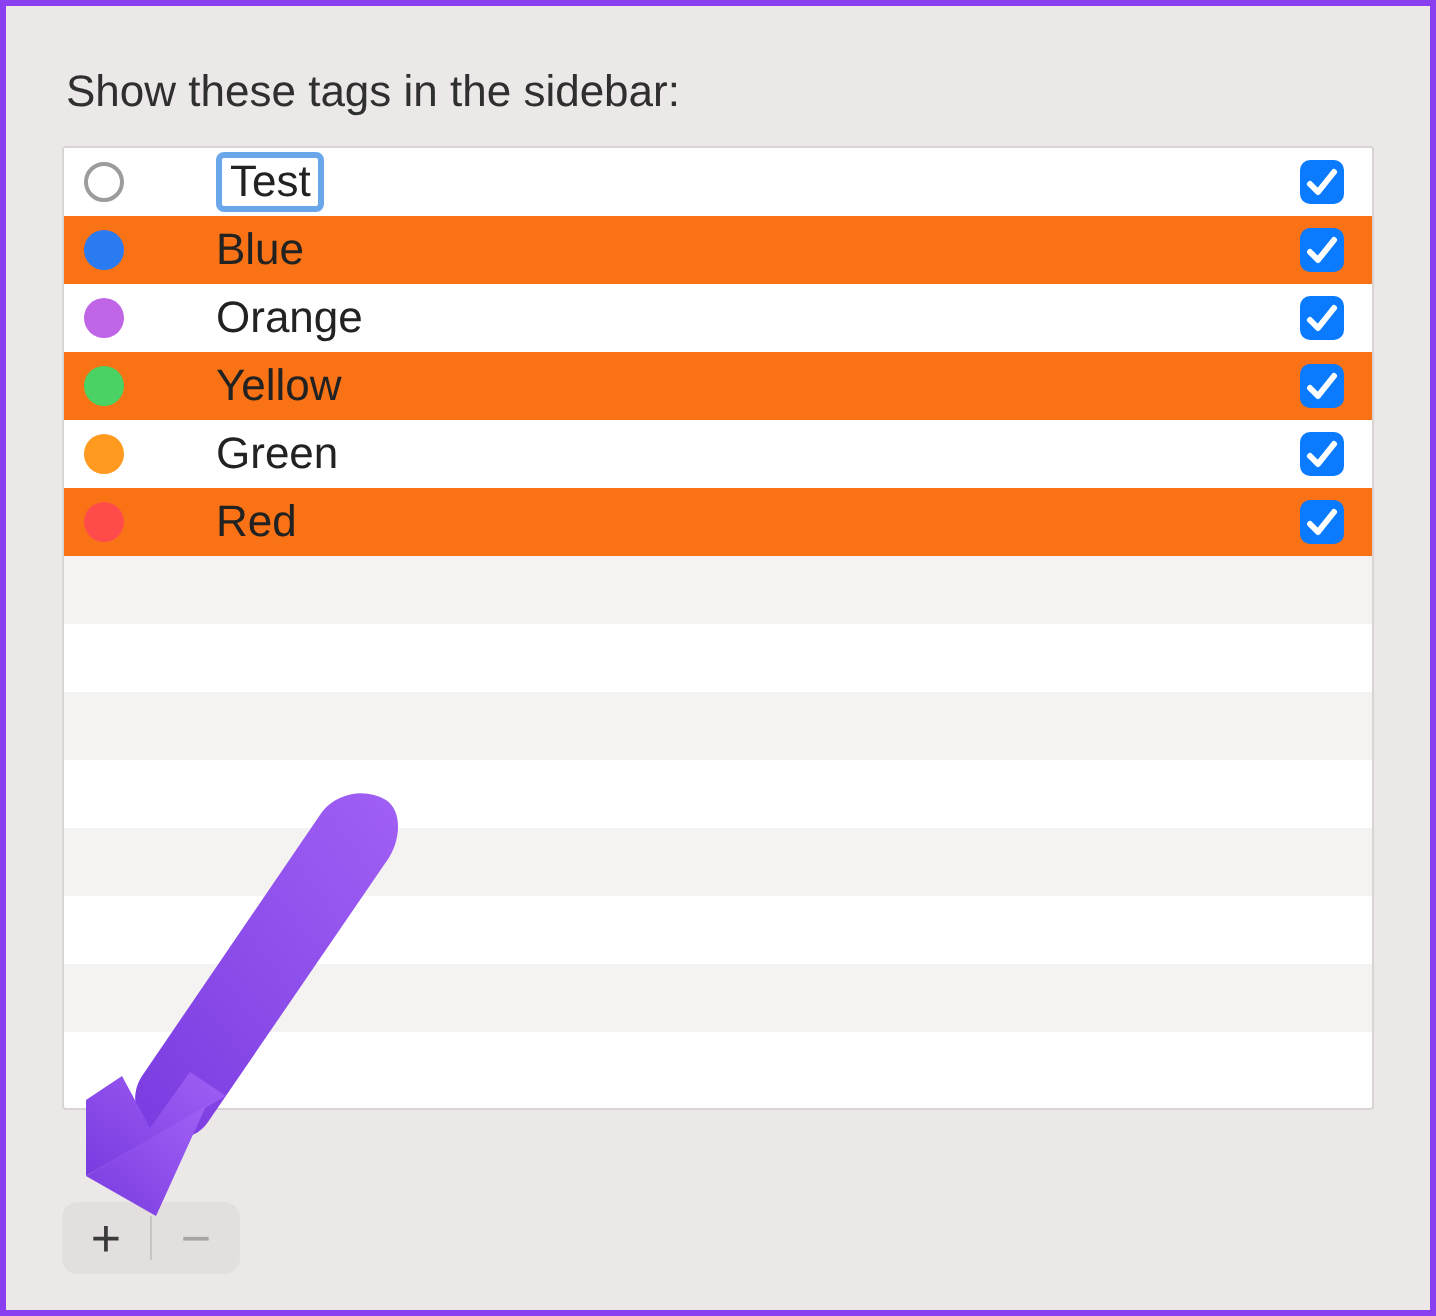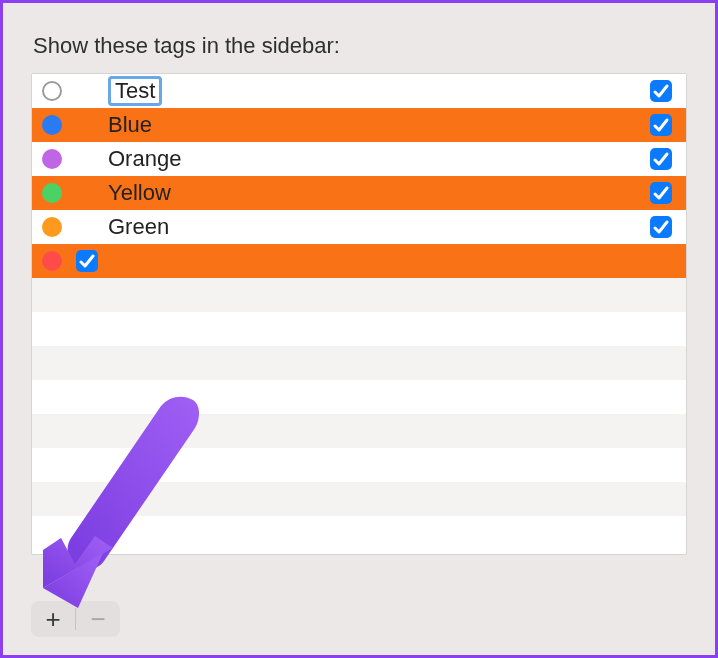--- a/index.html
+++ b/index.html
@@ -177,20 +177,21 @@
       <span class="tag-label">Green</span>
       <span class="checkbox">
         <svg viewBox="0 0 22 22">
             <polyline points="5,12 9,16 17,6" fill="none" stroke="#fff" stroke-width="3" stroke-linecap="round" stroke-linejoin="round"></polyline>
           </svg>
       </span>
     </div>
 
     <div class="row alt">
       <span class="swatch" style="background:#ff4c4a"></span>
+      <span class="tag-label">Red</span>
       <span class="checkbox">
         <svg viewBox="0 0 22 22">
             <polyline points="5,12 9,16 17,6" fill="none" stroke="#fff" stroke-width="3" stroke-linecap="round" stroke-linejoin="round"></polyline>
           </svg>
       </span>
     </div>
 
 
     <div class="blank-row alt"></div>
     <div class="blank-row plain"></div>

